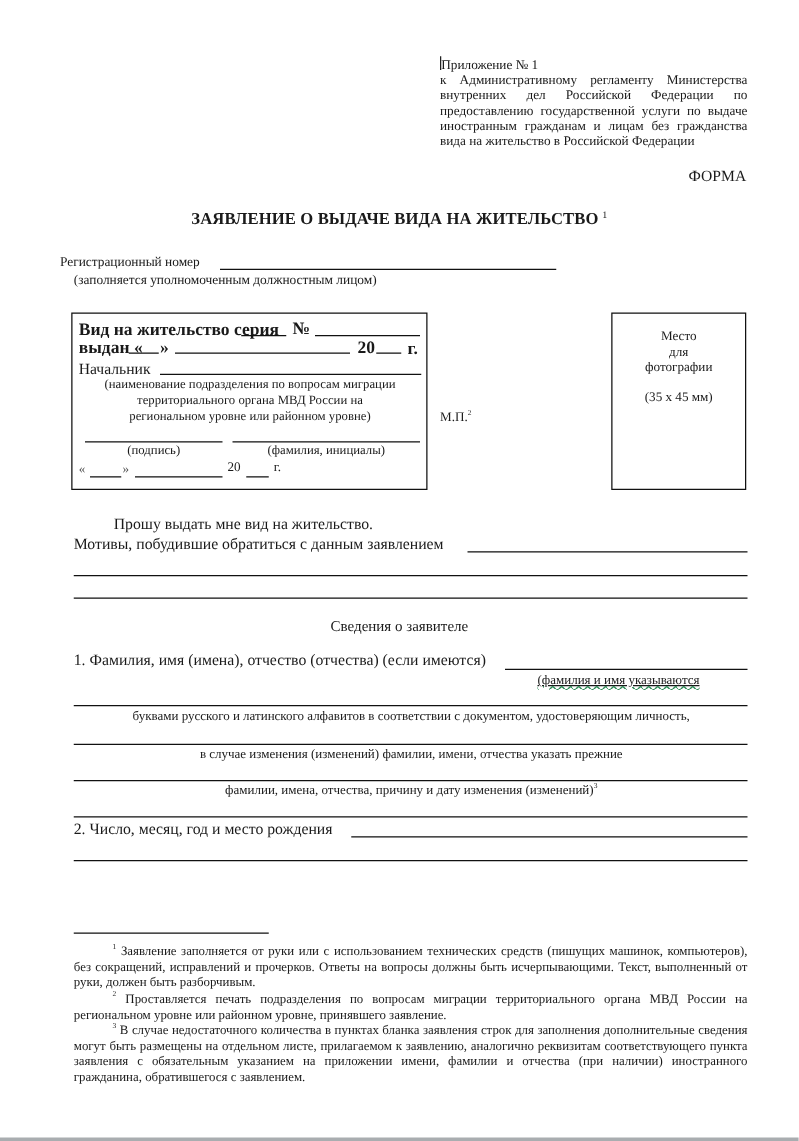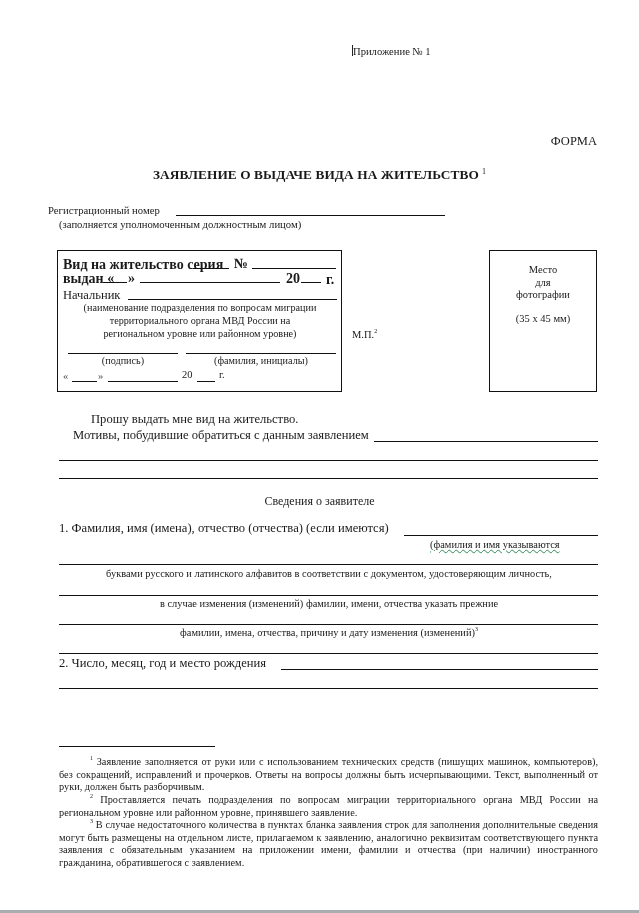--- a/index.html
+++ b/index.html
@@ -37,20 +37,21 @@
   .green-underline { text-decoration:underline; text-decoration-color:#2e8b57; text-decoration-style:wavy; text-decoration-thickness:1px; }
   .fn { font-size:10.3px; line-height:12.5px; text-align:justify; left:59px; width:539px; }
   .fn sup { font-size:6px; vertical-align:5px; }
   .indent { padding-left:31px; }
 </style>
 </head>
 <body>
 
 <div class="abs appendix">
   <div><span class="cursor"></span><span>Приложение № 1</span></div>
+  <div>к Административному регламенту Министерства внутренних дел Российской Федерации по предоставлению государственной услуги по выдаче иностранным гражданам и лицам без гражданства вида на жительство в Российской Федерации</div>
 </div>
 <div class="abs forma">ФОРМА</div>
 
 <div class="abs title">
   <span>ЗАЯВЛЕНИЕ  О ВЫДАЧЕ ВИДА НА ЖИТЕЛЬСТВО</span><sup>1</sup>
 </div>
 
 <div class="abs reg-label">Регистрационный номер</div>
 <div class="line" style="left:176px; top:215px; width:269px;"></div>
 <div class="abs reg-note">(заполняется уполномоченным должностным лицом)</div>
@@ -91,30 +92,30 @@
 <div class="abs mp"><span>М.П.</span><sup>2</sup></div>
 
 <div class="abs photo-box">
   <div>Место</div>
   <div>для</div>
   <div>фотографии</div>
   <span class="size">(35 х 45 мм)</span>
 </div>
 
 <div class="abs body-text" style="left:91px; top:412px;">Прошу выдать мне вид на жительство.</div>
-<div class="abs body-text" style="left:73px; top:428px;">Мотивы, побудившие обратиться с данным заявлением</div>
+<div class="abs body-text" style="left:59px; top:428px;">Мотивы, побудившие обратиться с данным заявлением</div>
 <div class="line" style="left:374px; top:441px; width:224px;"></div>
 <div class="line" style="left:59px; top:460px; width:539px;"></div>
 <div class="line" style="left:59px; top:478px; width:539px;"></div>
 
 <div class="abs" style="left:0; width:639px; text-align:center; top:494px; font-size:12px;">Сведения о заявителе</div>
 
 <div class="abs body-text" style="left:59px; top:521px;">1. Фамилия, имя (имена), отчество (отчества) (если имеются)</div>
 <div class="line" style="left:404px; top:535px; width:194px;"></div>
-<div class="abs" style="left:430px; top:539px; font-size:10.4px;"><span class="green-underline">(фамилия и имя указываются</span></div>
+<div class="abs" style="left:430px; top:539px; font-size:10.4px;text-decoration:underline;"><span class="green-underline">(фамилия и имя указываются</span></div>
 <div class="line" style="left:59px; top:564px; width:539px;"></div>
 <div class="abs small-center" style="top:568px;">буквами русского и латинского алфавитов в соответствии с документом, удостоверяющим личность,</div>
 <div class="line" style="left:59px; top:595px; width:539px;"></div>
 <div class="abs small-center" style="top:598px;">в случае изменения (изменений) фамилии, имени, отчества указать прежние</div>
 <div class="line" style="left:59px; top:624px; width:539px;"></div>
 <div class="abs small-center" style="top:626px;"><span>фамилии, имена, отчества, причину и дату изменения (изменений)</span><sup style="font-size:6px; vertical-align:5px;">3</sup></div>
 <div class="line" style="left:59px; top:653px; width:539px;"></div>
 
 <div class="abs body-text" style="left:59px; top:656px;text-align:center;">2. Число, месяц, год и место рождения</div>
 <div class="line" style="left:281px; top:669px; width:317px;"></div>

